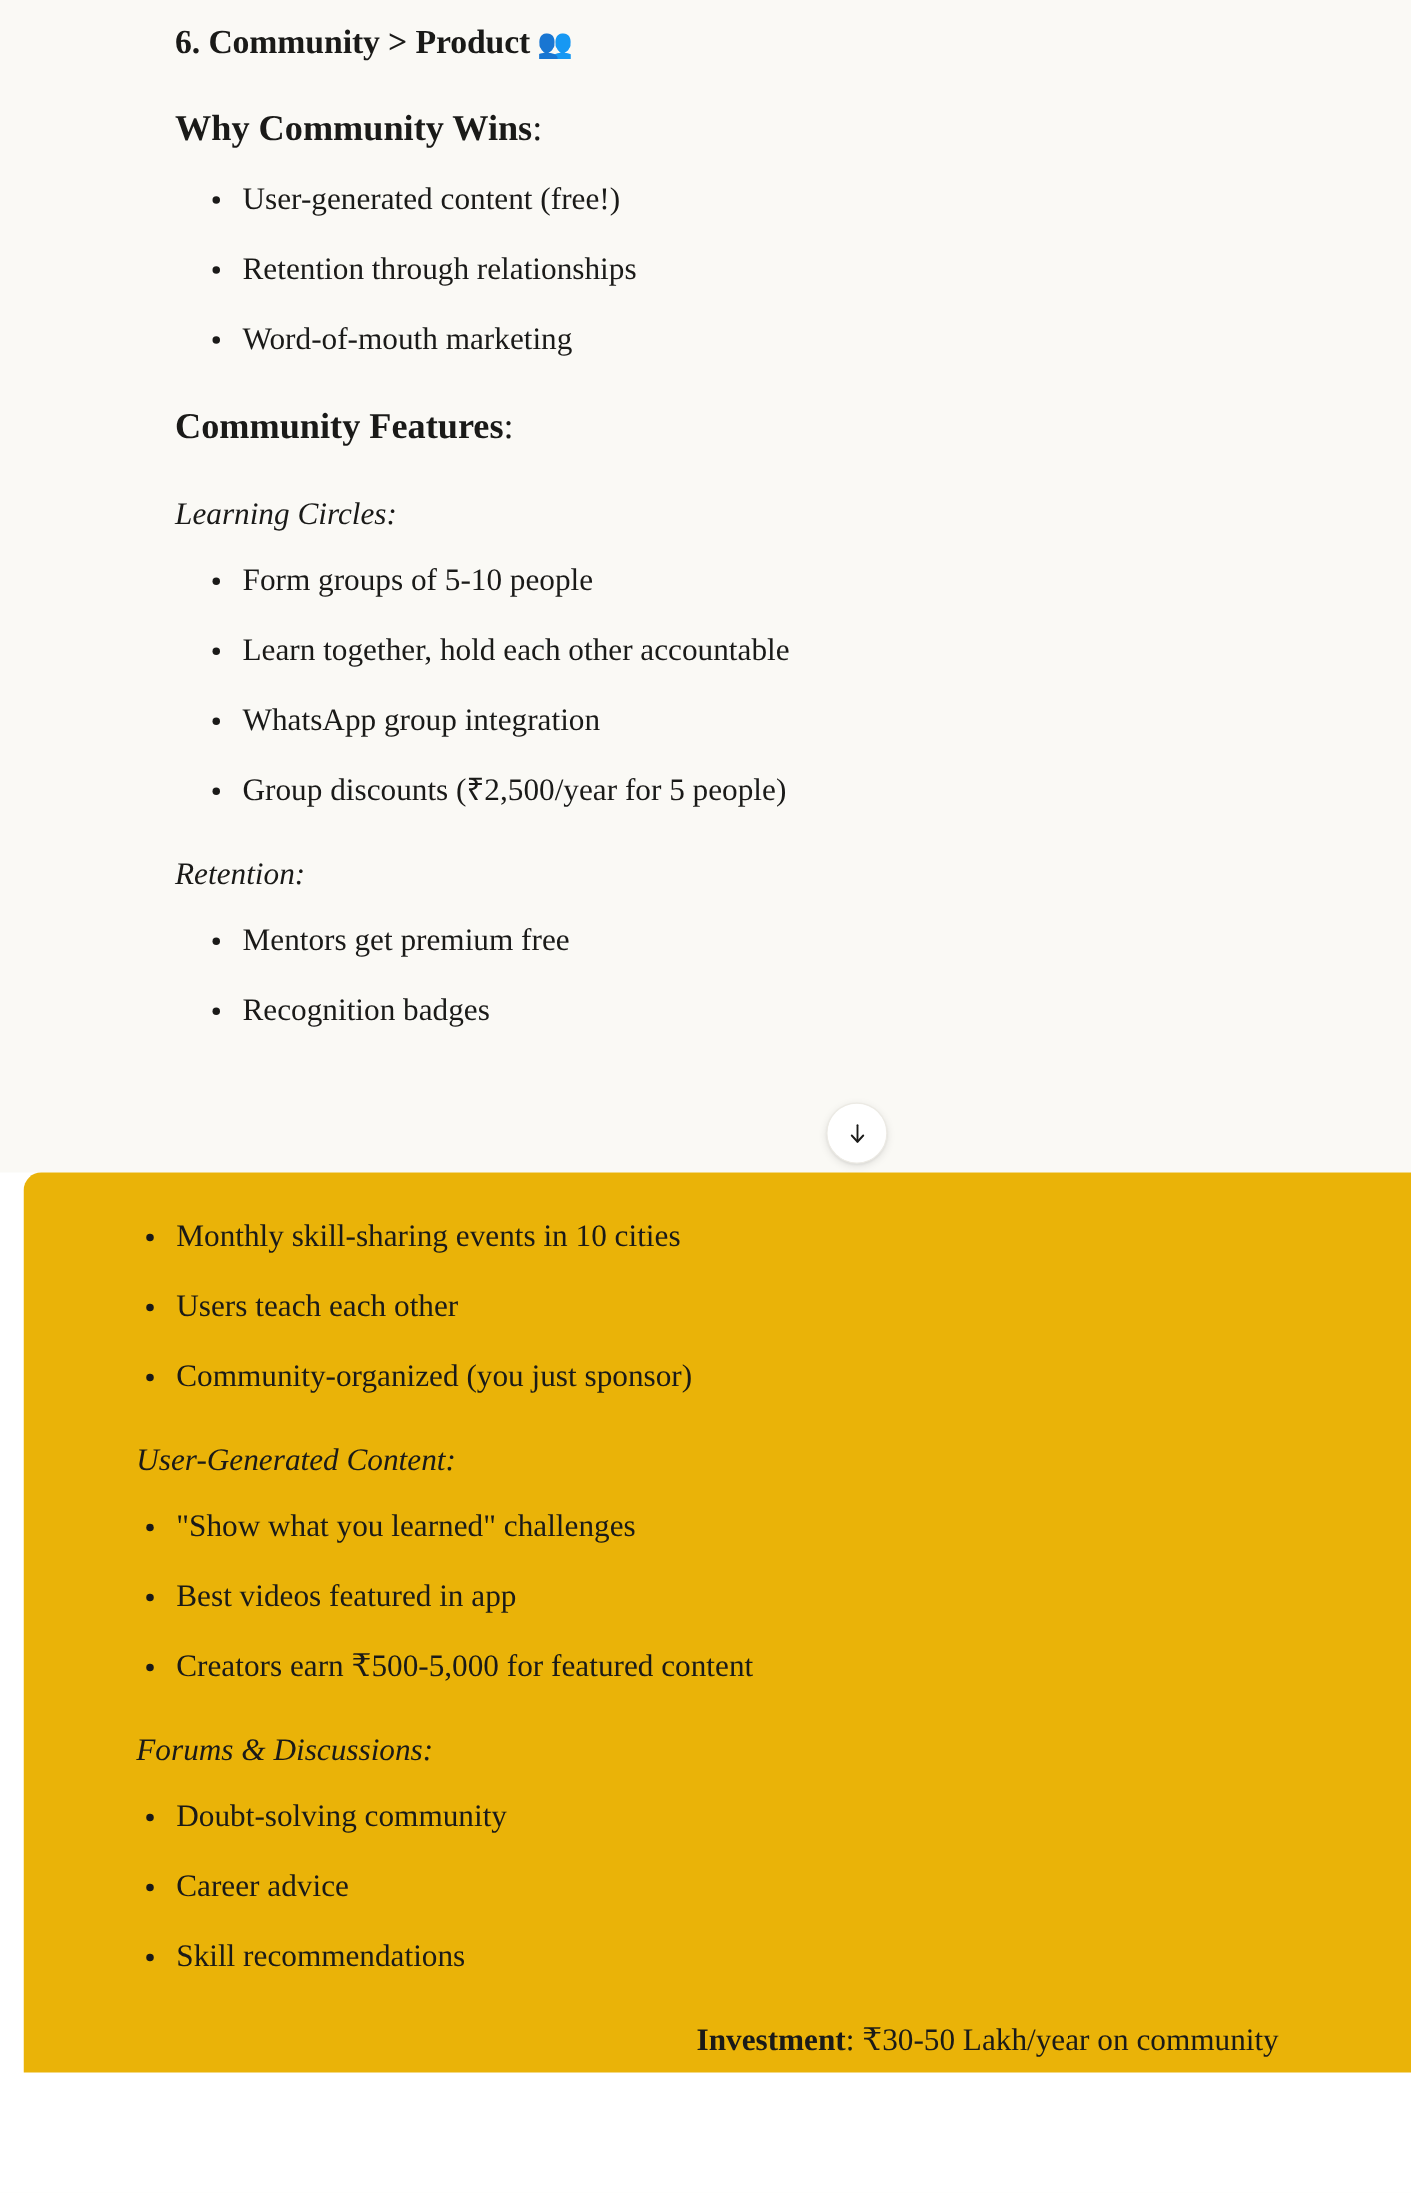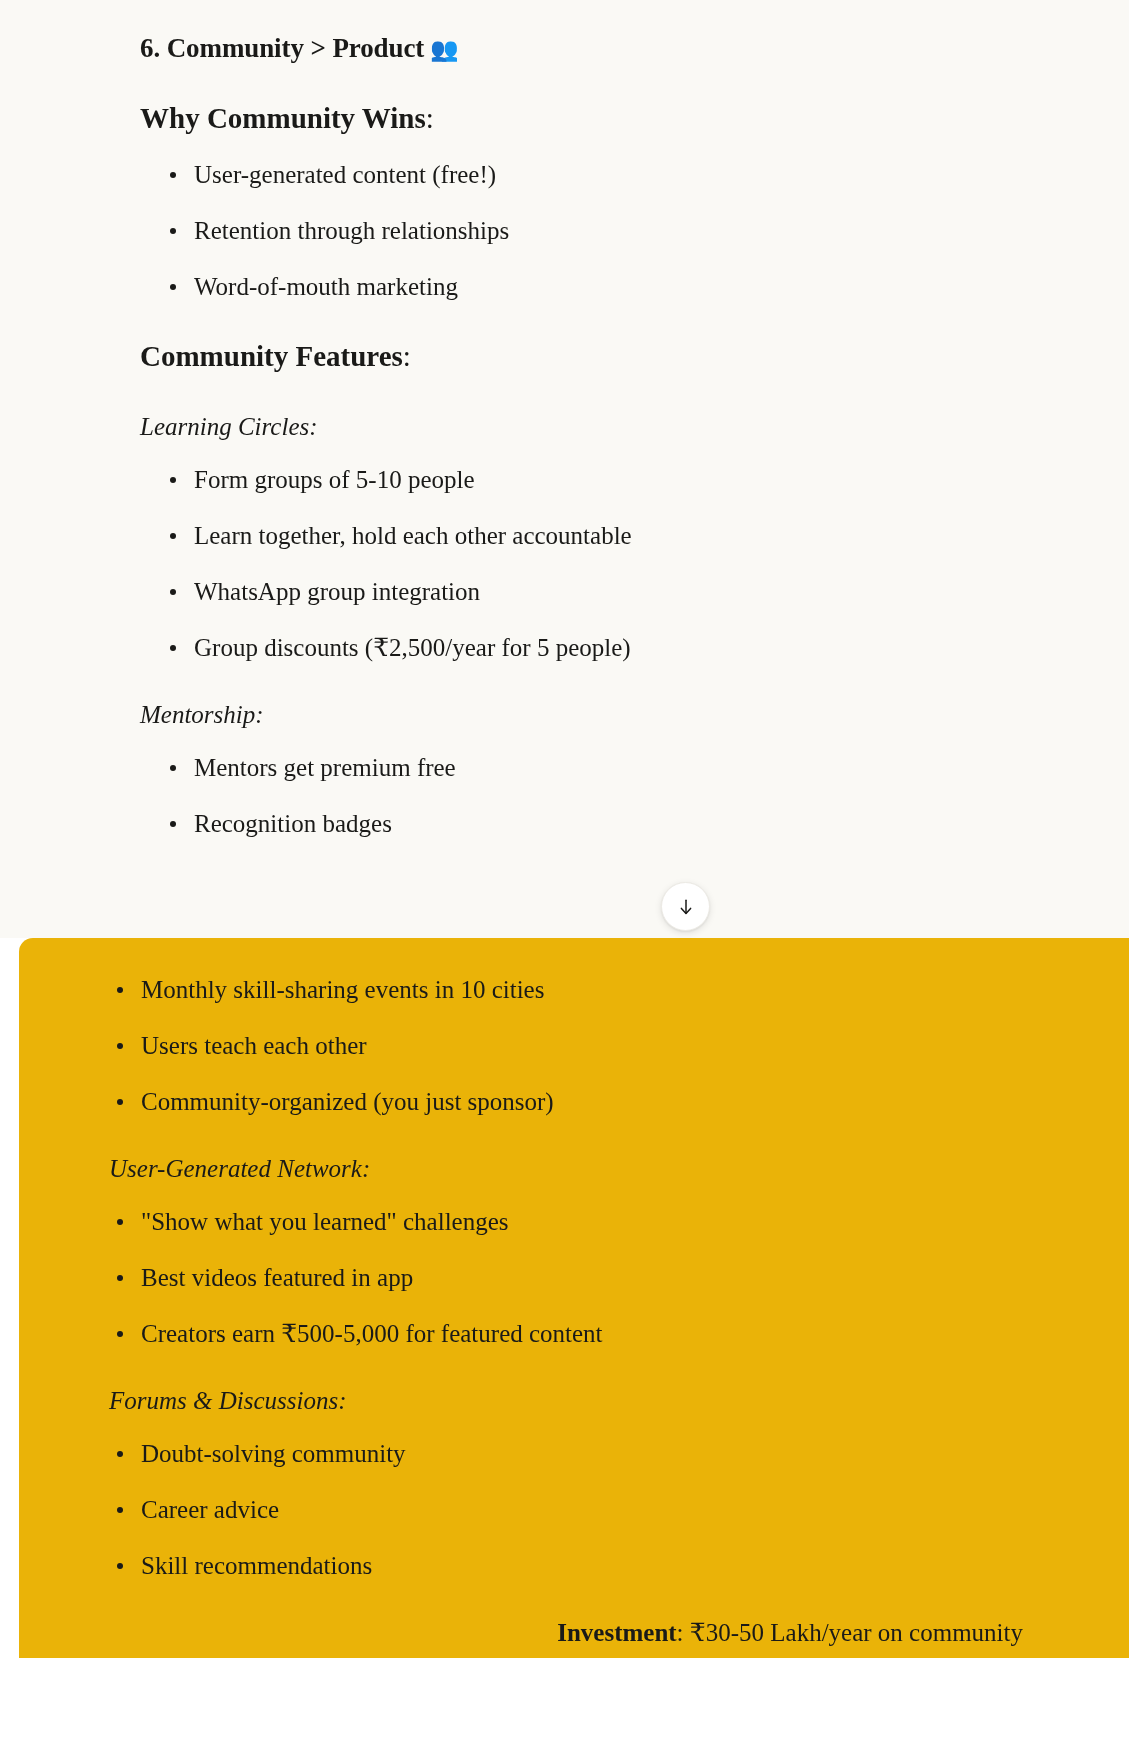--- a/index.html
+++ b/index.html
@@ -22,22 +22,23 @@
     left: 0;
     top: 0;
     width: 1129px;
     height: 938px;
     background: #faf9f5;
     overflow: hidden;
   }
   .upper-inner {
     padding-left: 140px;
     padding-right: 120px;
-    padding-top: 16px;
+    padding-top: 1px;
     box-sizing: border-box;
+    font-family: Liberation Serif, serif;
   }
 
   
   .lower-card {
     position: absolute;
     left: 19px;
     top: 938px;
     width: 1124px;
     height: 720px;
     background: #eab308;
@@ -169,39 +170,39 @@
     </div>
 
     <div class="p-italic">Learning Circles:</div>
     <ul class="bullets">
       <li>Form groups of 5-10 people</li>
       <li>Learn together, hold each other accountable</li>
       <li>WhatsApp group integration</li>
       <li>Group discounts (₹2,500/year for 5 people)</li>
     </ul>
 
-    <div class="p-italic">Mentorship:</div>
+    <div class="p-italic">Retention:</div>
     <ul class="bullets">
       <li>Mentors get premium free</li>
       <li>Recognition badges</li>
     </ul>
 
   </div>
 </div>
 
 <div class="lower-card">
   <div class="lower-inner">
 
     <ul class="bullets" style="margin-top:34px;">
       <li>Monthly skill-sharing events in 10 cities</li>
       <li>Users teach each other</li>
       <li>Community-organized (you just sponsor)</li>
     </ul>
 
-    <div class="p-italic">User-Generated Network:</div>
+    <div class="p-italic">User-Generated Content:</div>
     <ul class="bullets">
       <li>"Show what you learned" challenges</li>
       <li>Best videos featured in app</li>
       <li>Creators earn ₹500-5,000 for featured content</li>
     </ul>
 
     <div class="p-italic">Forums &amp; Discussions:</div>
     <ul class="bullets">
       <li>Doubt-solving community</li>
       <li>Career advice</li>

